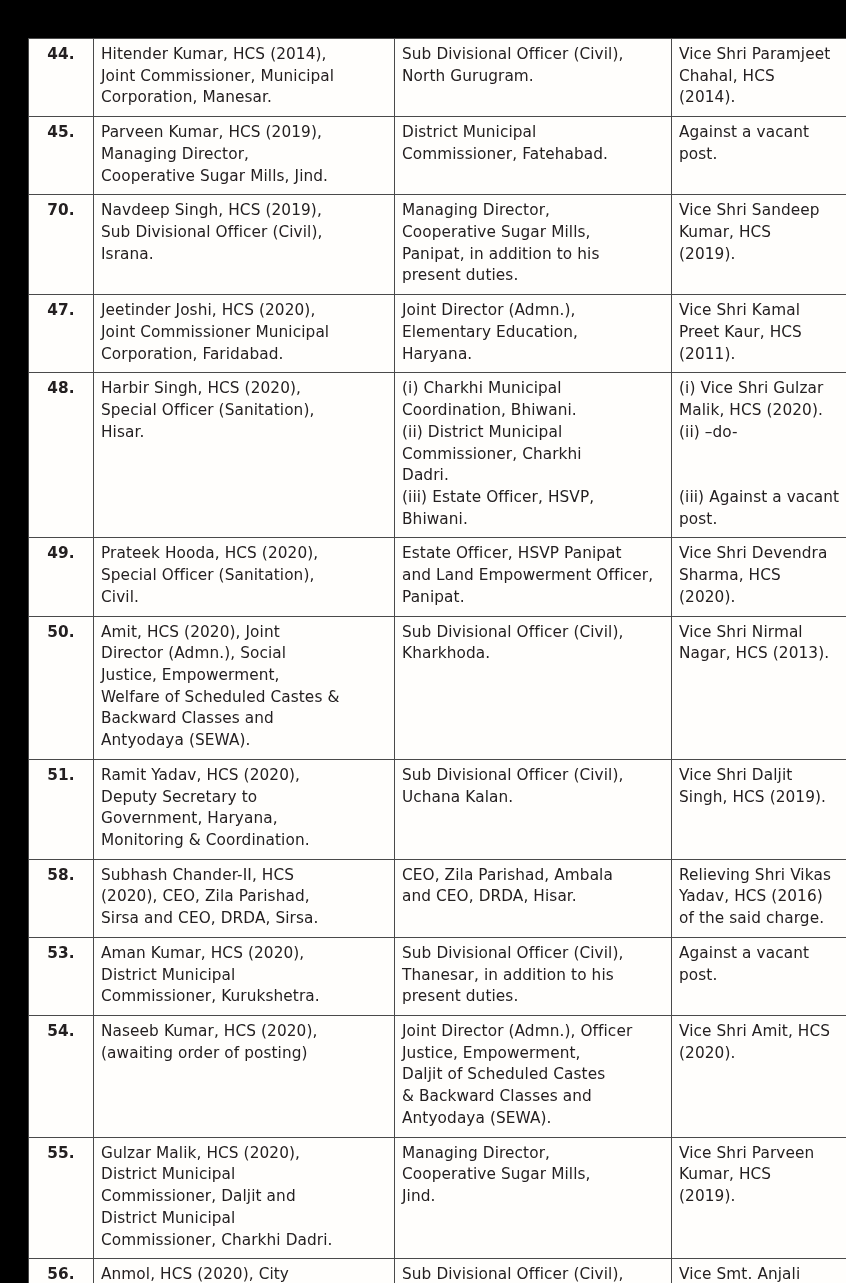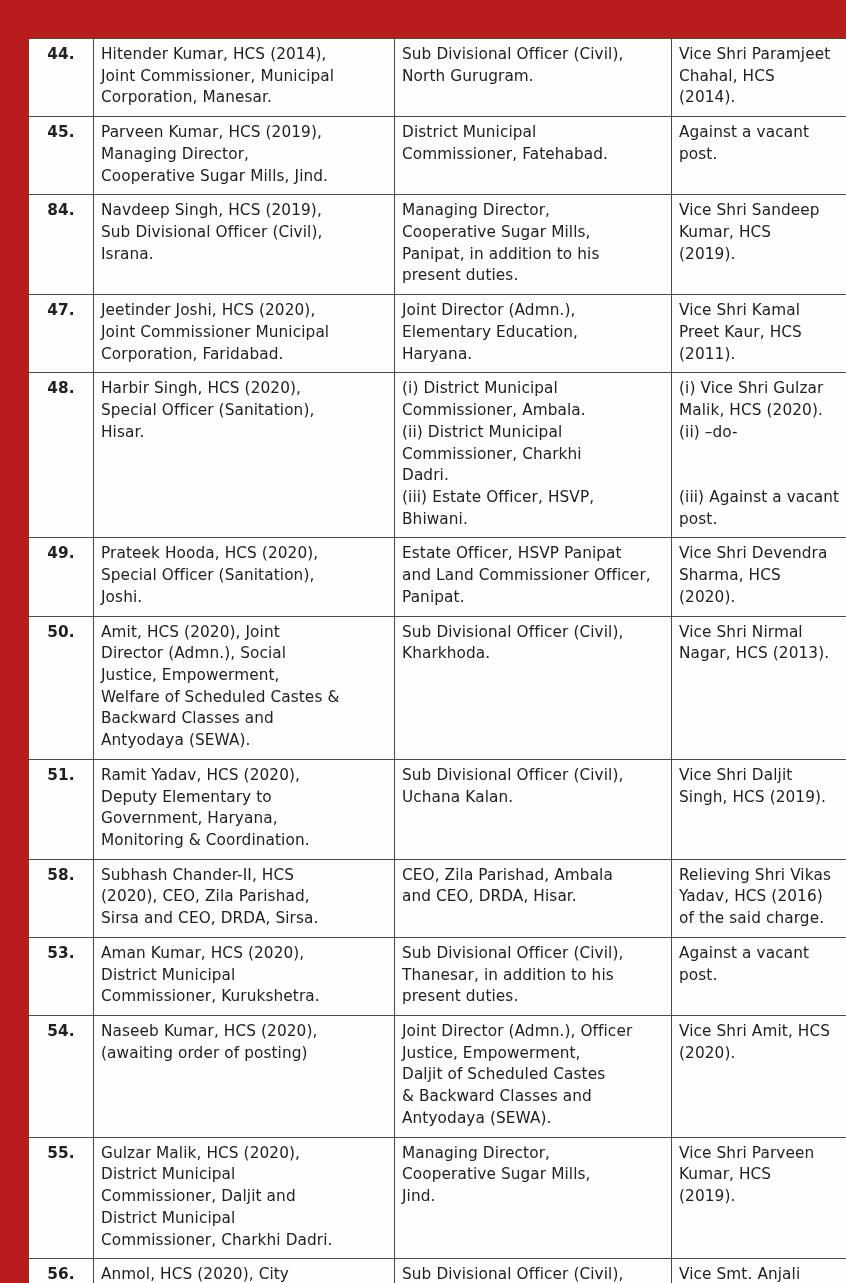--- a/index.html
+++ b/index.html
@@ -13,21 +13,21 @@
     font-family: "DejaVu Sans", sans-serif;
     color: #231f20;
     position: relative;
     overflow: hidden;
   }
   .page {
     position: absolute;
     top: 0; left: 0;
     width: 846px;
     height: 1283px;
-    background: #b91c1c;
+    background: #000000;
   }
   .table-wrap {
     position: absolute;
     left: 28px;
     top: 38px;
     width: 786px;
   }
   table.posting-table {
     border-collapse: collapse;
     width: 786px;
@@ -104,21 +104,21 @@
             <td class="col-posting">
               <span class="cell-line">District Municipal</span>
               <span class="cell-line">Commissioner, Fatehabad.</span>
             </td>
             <td class="col-remarks">
               <span class="cell-line">Against a vacant</span>
               <span class="cell-line">post.</span>
             </td>
           </tr>
           <tr>
-            <td class="col-sno">84.</td>
+            <td class="col-sno">70.</td>
             <td class="col-officer">
               <span class="cell-line">Navdeep Singh, HCS (2019),</span>
               <span class="cell-line">Sub Divisional Officer (Civil),</span>
               <span class="cell-line">Israna.</span>
             </td>
             <td class="col-posting">
               <span class="cell-line">Managing Director,</span>
               <span class="cell-line">Cooperative Sugar Mills,</span>
               <span class="cell-line">Panipat, in addition to his</span>
               <span class="cell-line">present duties.</span>
@@ -148,22 +148,22 @@
             </td>
           </tr>
           <tr>
             <td class="col-sno">48.</td>
             <td class="col-officer">
               <span class="cell-line">Harbir Singh, HCS (2020),</span>
               <span class="cell-line">Special Officer (Sanitation),</span>
               <span class="cell-line">Hisar.</span>
             </td>
             <td class="col-posting">
-              <span class="cell-line">(i) District Municipal</span>
-              <span class="cell-line">Commissioner, Ambala.</span>
+              <span class="cell-line">(i) Charkhi Municipal</span>
+              <span class="cell-line">Coordination, Bhiwani.</span>
               <span class="cell-line">(ii) District Municipal</span>
               <span class="cell-line">Commissioner, Charkhi</span>
               <span class="cell-line">Dadri.</span>
               <span class="cell-line">(iii) Estate Officer, HSVP,</span>
               <span class="cell-line">Bhiwani.</span>
             </td>
             <td class="col-remarks">
               <span class="cell-line">(i) Vice Shri Gulzar</span>
               <span class="cell-line">Malik, HCS (2020).</span>
               <span class="cell-line">(ii) –do-</span>
@@ -171,25 +171,25 @@
               <span class="spacer-line"></span>
               <span class="cell-line">(iii) Against a vacant</span>
               <span class="cell-line">post.</span>
             </td>
           </tr>
           <tr>
             <td class="col-sno">49.</td>
             <td class="col-officer">
               <span class="cell-line">Prateek Hooda, HCS (2020),</span>
               <span class="cell-line">Special Officer (Sanitation),</span>
-              <span class="cell-line">Joshi.</span>
+              <span class="cell-line">Civil.</span>
             </td>
             <td class="col-posting">
               <span class="cell-line">Estate Officer, HSVP Panipat</span>
-              <span class="cell-line">and Land Commissioner Officer,</span>
+              <span class="cell-line">and Land Empowerment Officer,</span>
               <span class="cell-line">Panipat.</span>
             </td>
             <td class="col-remarks">
               <span class="cell-line">Vice Shri Devendra</span>
               <span class="cell-line">Sharma, HCS</span>
               <span class="cell-line">(2020).</span>
             </td>
           </tr>
           <tr>
             <td class="col-sno">50.</td>
@@ -207,21 +207,21 @@
             </td>
             <td class="col-remarks">
               <span class="cell-line">Vice Shri Nirmal</span>
               <span class="cell-line">Nagar, HCS (2013).</span>
             </td>
           </tr>
           <tr>
             <td class="col-sno">51.</td>
             <td class="col-officer">
               <span class="cell-line">Ramit Yadav, HCS (2020),</span>
-              <span class="cell-line">Deputy Elementary to</span>
+              <span class="cell-line">Deputy Secretary to</span>
               <span class="cell-line">Government, Haryana,</span>
               <span class="cell-line">Monitoring &amp; Coordination.</span>
             </td>
             <td class="col-posting">
               <span class="cell-line">Sub Divisional Officer (Civil),</span>
               <span class="cell-line">Uchana Kalan.</span>
             </td>
             <td class="col-remarks">
               <span class="cell-line">Vice Shri Daljit</span>
               <span class="cell-line">Singh, HCS (2019).</span>

